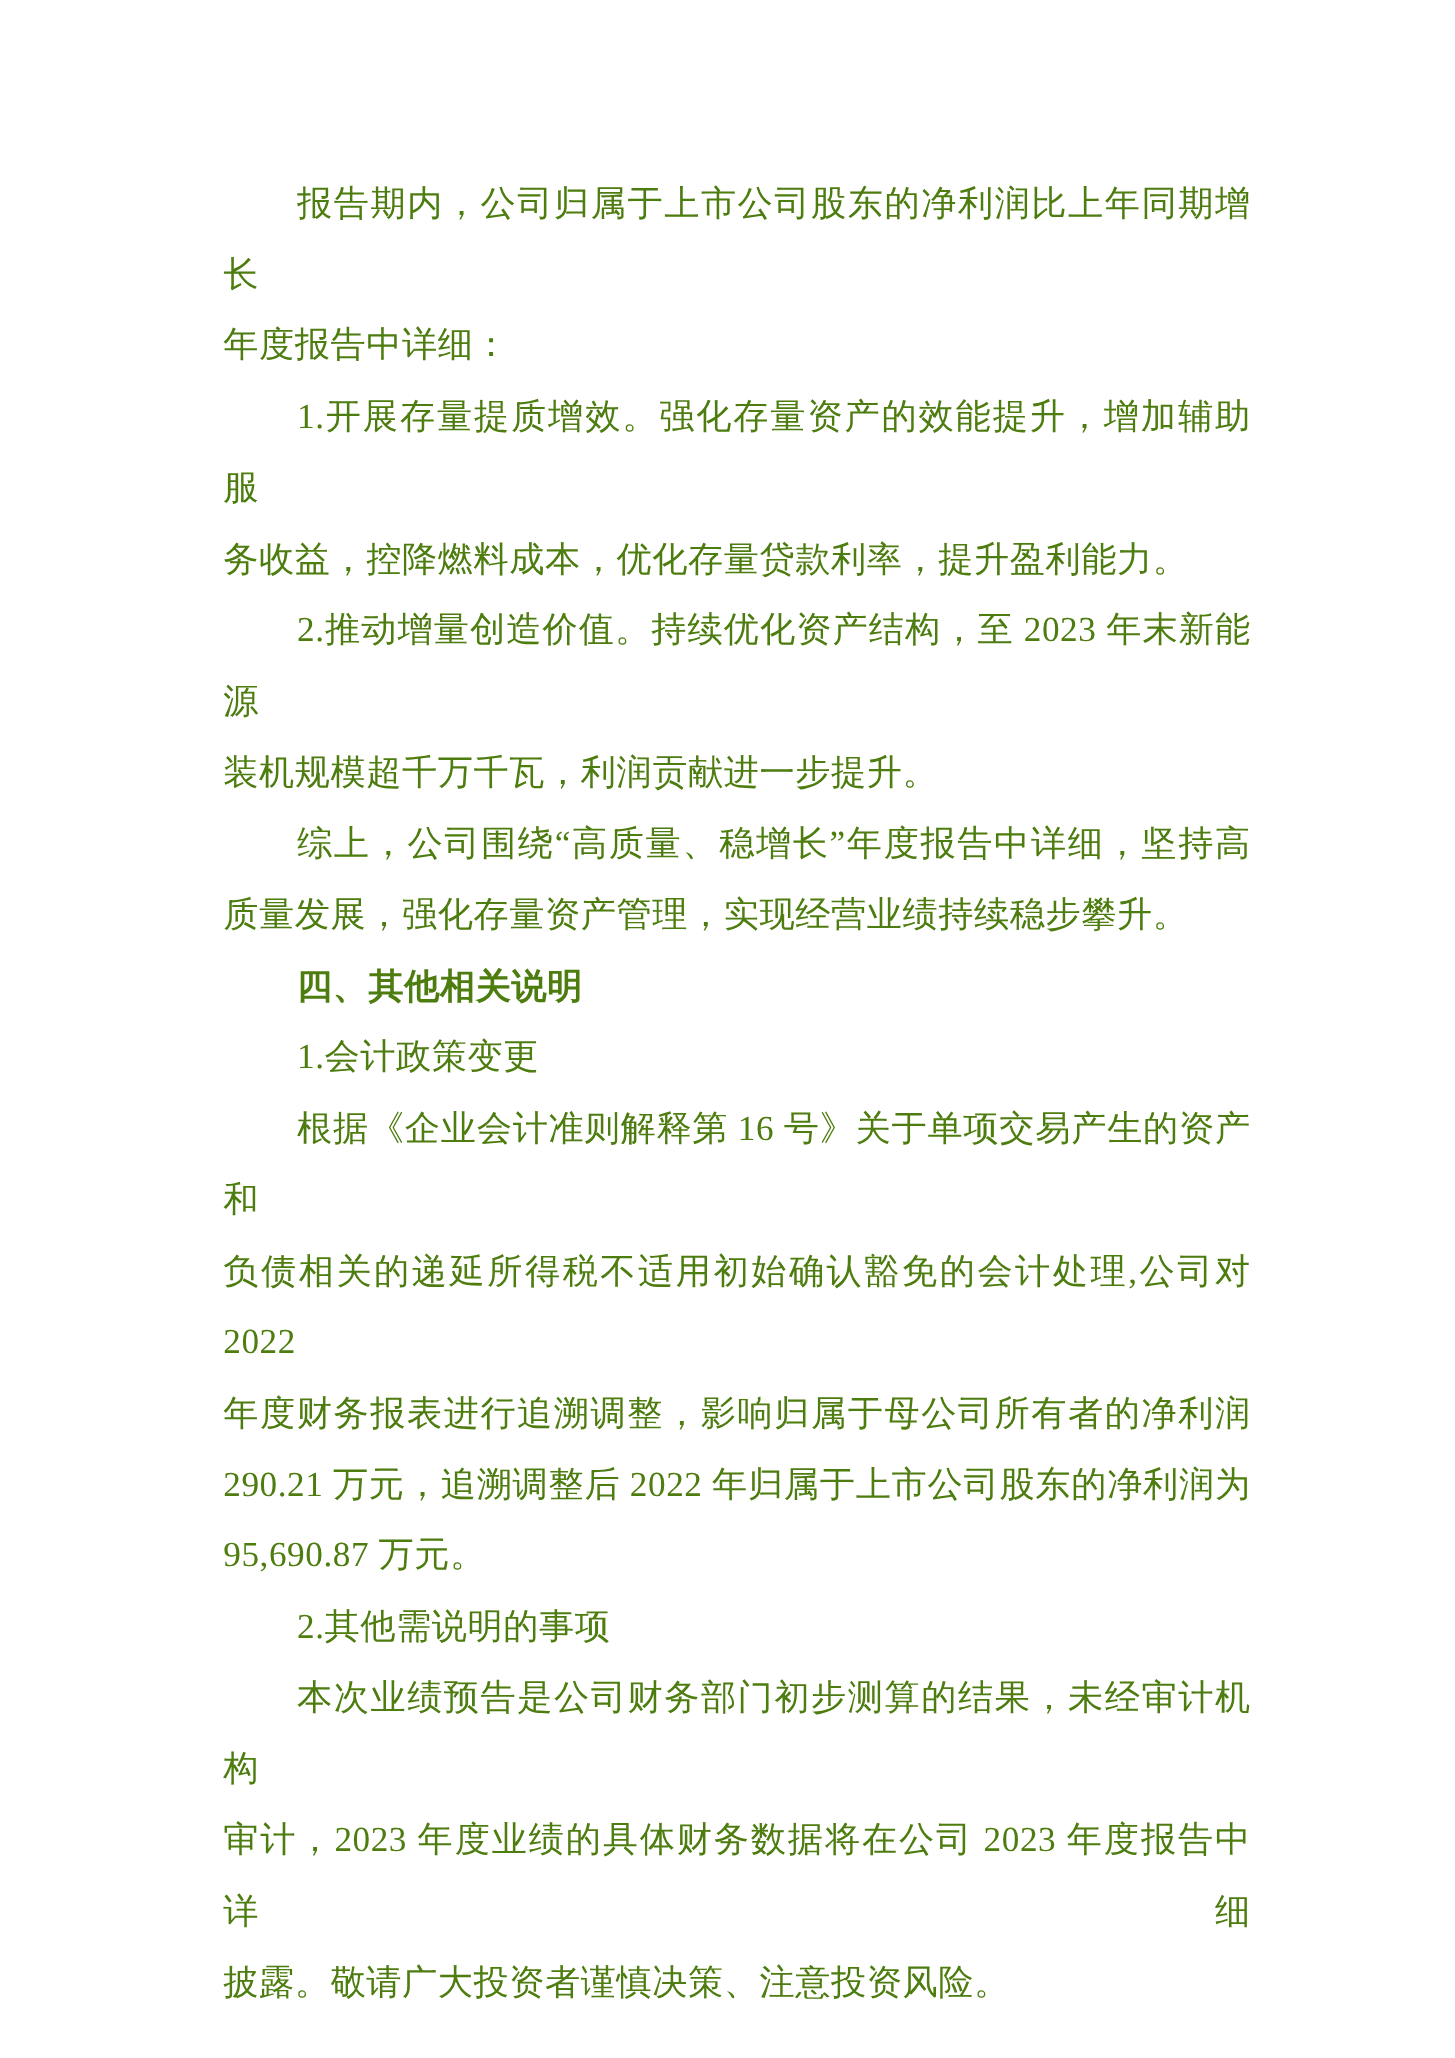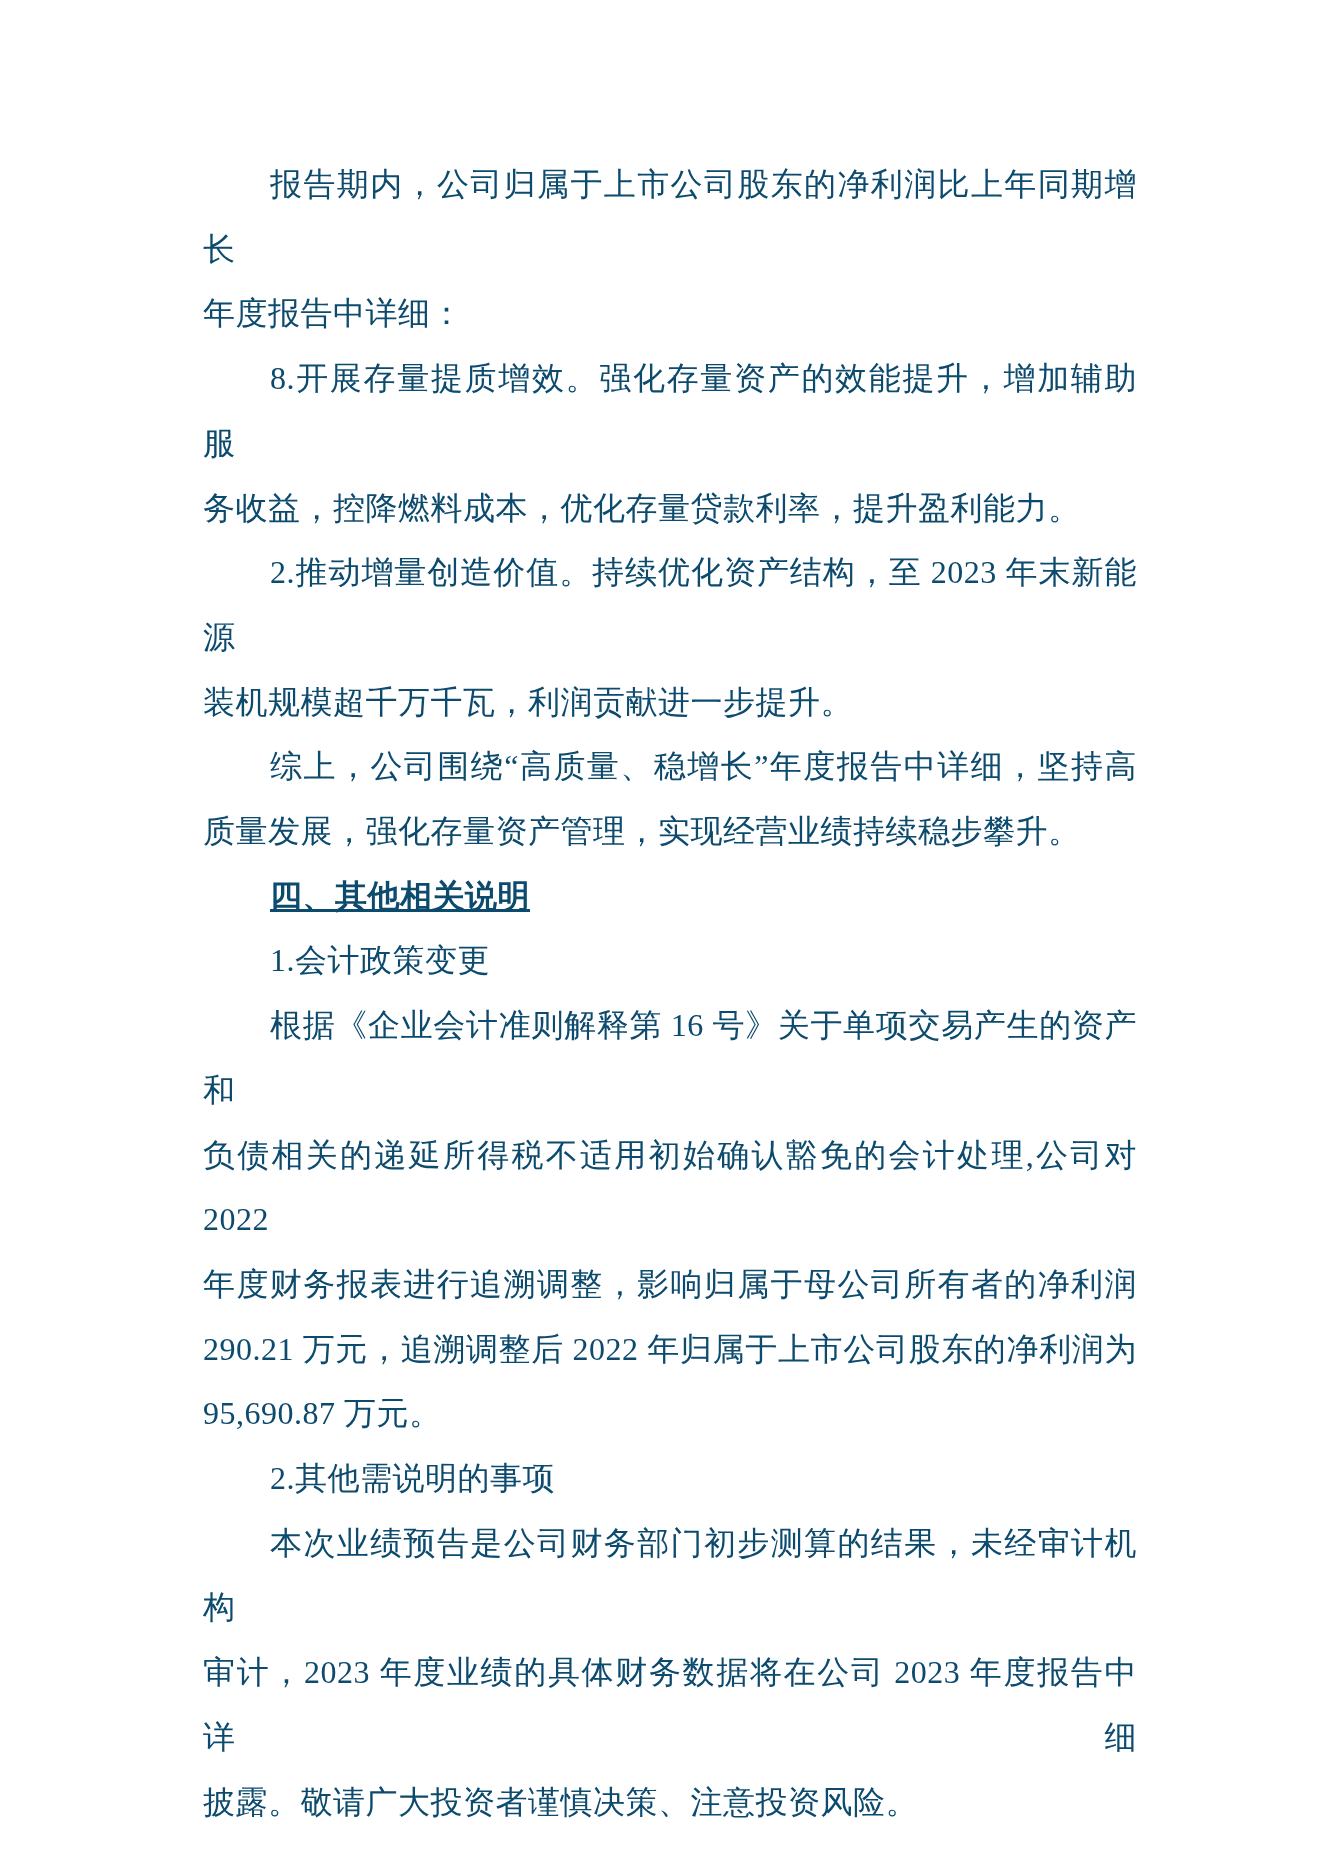--- a/index.html
+++ b/index.html
@@ -6,52 +6,52 @@
   body {
     background: #e8e8e8;
     font-family: "Liberation Serif", "DejaVu Serif", serif;
   }
   .page {
     position: relative;
     width: 1323px;
     height: 1871px;
     margin: 0 auto;
     background: #ffffff;
-    color: #0c4a6e;
+    color: #4d7c0f;
     overflow: hidden;
   }
   .textblock {
     position: absolute;
     left: 203px;
     top: 152px;
     width: 934px;
   }
   .line {
     font-size: 32px;
     line-height: 64.7px;
     white-space: normal;
     letter-spacing: 0.5px;
   }
   .indent { text-indent: 67px; }
   .justify {
     text-align: justify;
     text-align-last: justify;
   }
-  .bold { font-weight: 700; text-decoration: underline; }
+  .bold { font-weight: 700; }
   .gap-closing { height: 90px; }
 </style>
 </head>
 <body>
 
 <div class="page">
   <div class="textblock">
 
     <div class="line indent justify">报告期内，公司归属于上市公司股东的净利润比上年同期增长</div>
     <div class="line">年度报告中详细：</div>
-    <div class="line indent justify">8.开展存量提质增效。强化存量资产的效能提升，增加辅助服</div>
+    <div class="line indent justify">1.开展存量提质增效。强化存量资产的效能提升，增加辅助服</div>
     <div class="line">务收益，控降燃料成本，优化存量贷款利率，提升盈利能力。</div>
     <div class="line indent justify">2.推动增量创造价值。持续优化资产结构，至 2023 年末新能源</div>
     <div class="line">装机规模超千万千瓦，利润贡献进一步提升。</div>
     <div class="line indent justify">综上，公司围绕“高质量、稳增长”年度报告中详细，坚持高</div>
     <div class="line">质量发展，强化存量资产管理，实现经营业绩持续稳步攀升。</div>
     <div class="line indent bold">四、其他相关说明</div>
     <div class="line indent">1.会计政策变更</div>
     <div class="line indent justify">根据《企业会计准则解释第 16 号》关于单项交易产生的资产和</div>
     <div class="line justify">负债相关的递延所得税不适用初始确认豁免的会计处理,公司对 2022</div>
     <div class="line justify">年度财务报表进行追溯调整，影响归属于母公司所有者的净利润</div>

